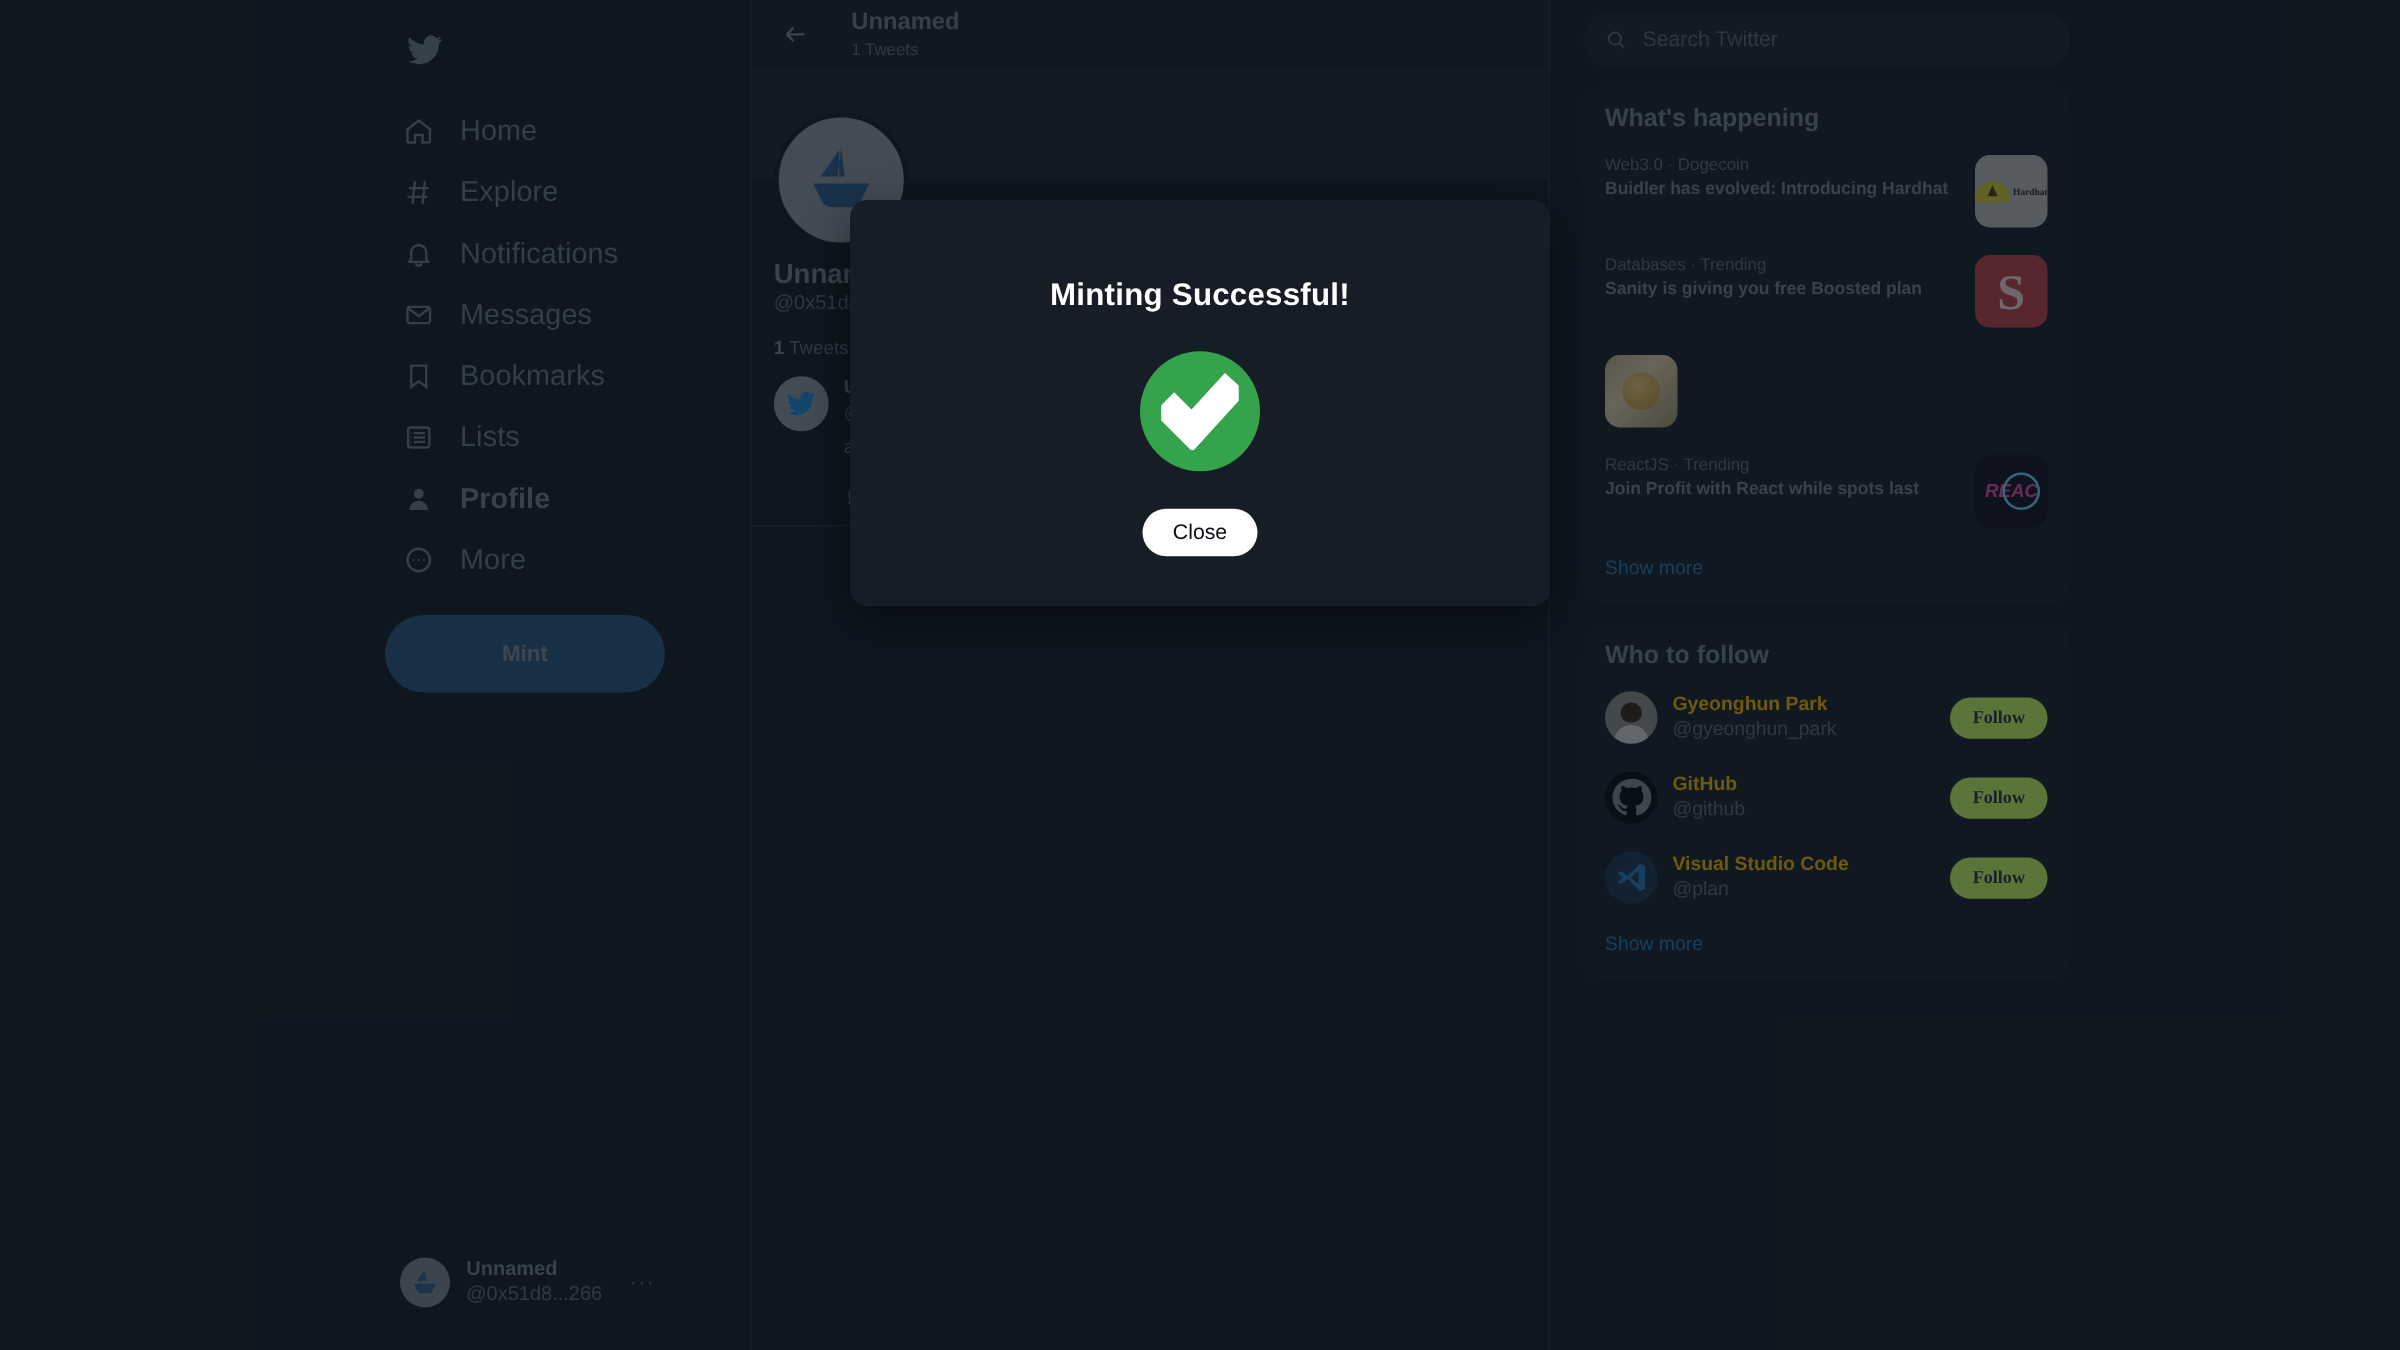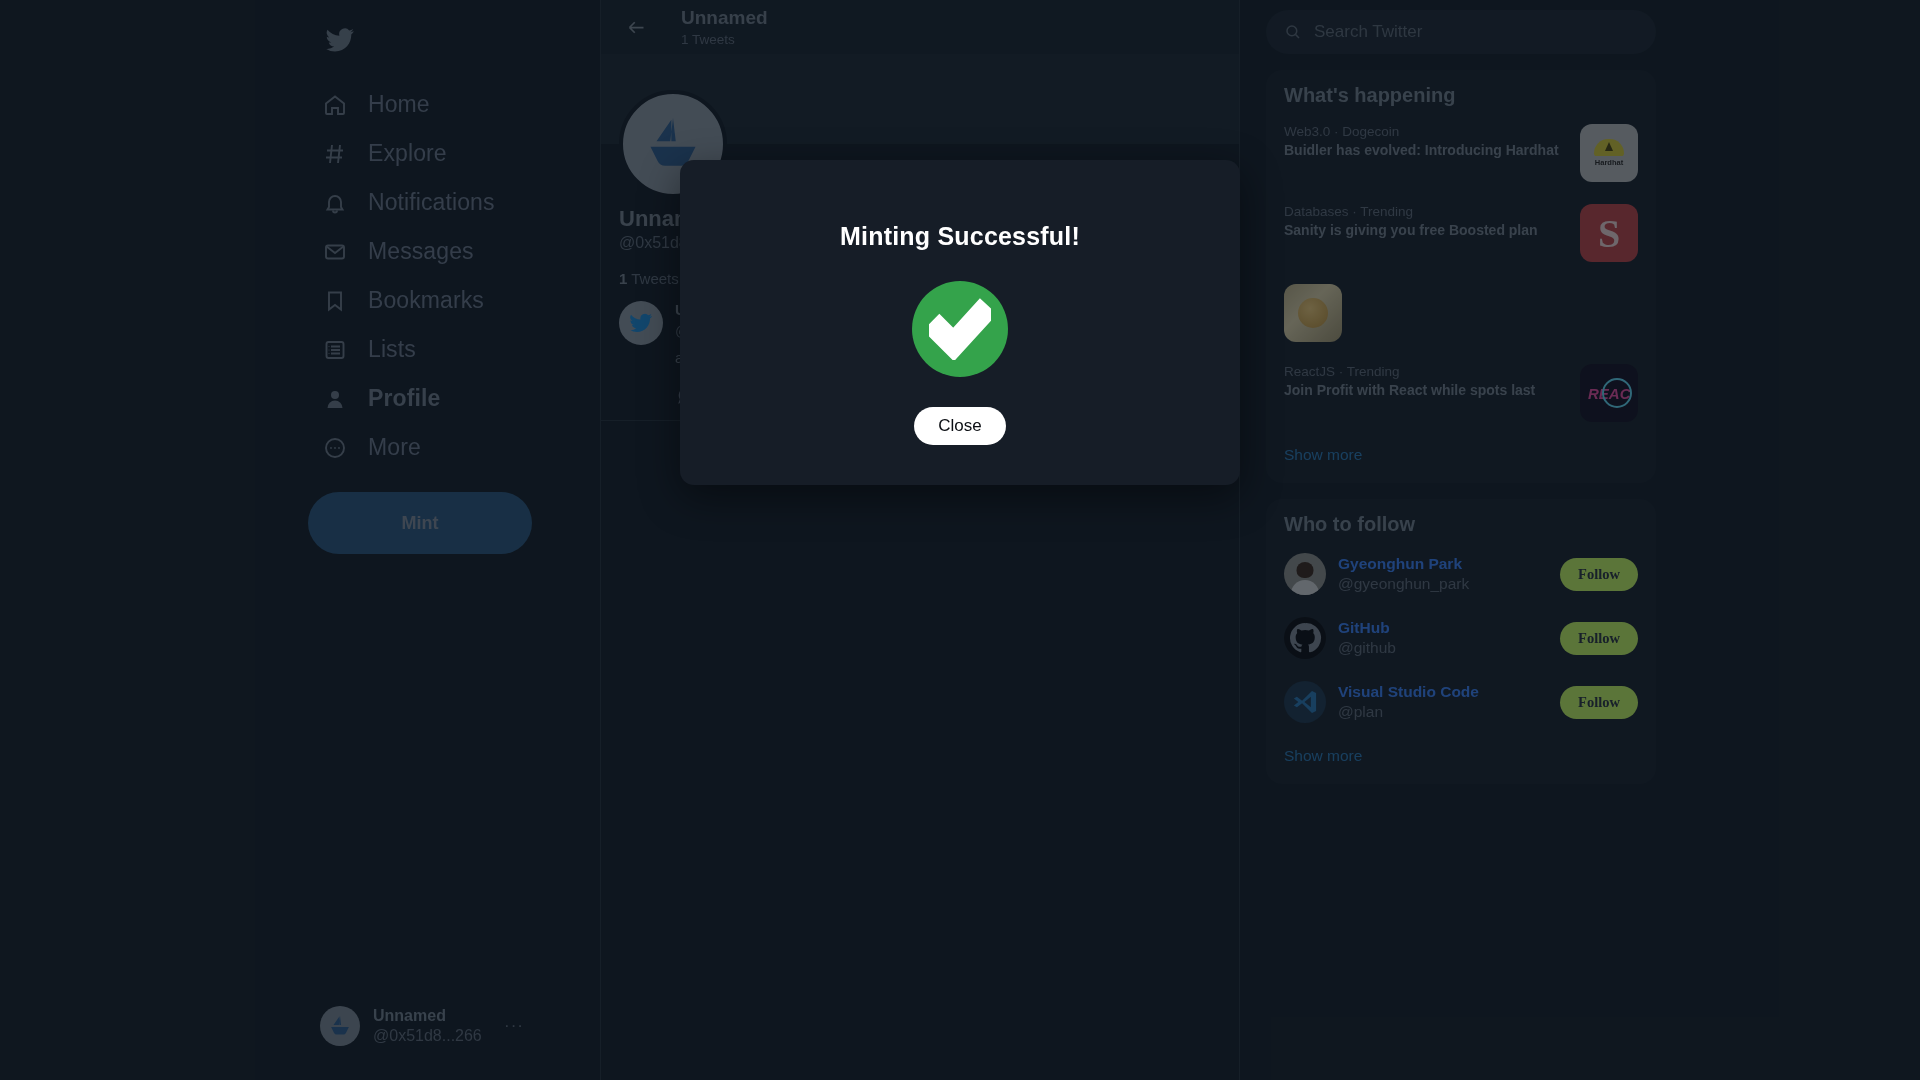--- a/index.html
+++ b/index.html
@@ -119,21 +119,21 @@
     padding: 11px 18px; cursor: pointer;
   }
   .trend-txt { flex: 1; min-width: 0; }
   .trend-cat { font-size: 13.5px; color: #5e6b7a; }
   .trend-title { font-size: 14px; font-weight: 700; color: #73818f; line-height: 1.35; margin-top: 2px; }
   .trend-img {
     width: 58px; height: 58px; border-radius: 12px; flex:0 0 58px;
     display:flex; align-items:center; justify-content:center; overflow:hidden;
     font-weight: 800; font-size: 34px;
   }
-  .img-hardhat { background: #b3b8ba; flex-direction: column; gap: 2px; }
+  .img-hardhat { background: #b3b8ba; gap: 2px; font-family: Liberation Serif, serif; }
   .hh-hat { width: 30px; height: 17px; background: #cfc63a; border-radius: 15px 15px 3px 3px; position:relative;}
   .hh-hat::after{content:"";position:absolute;left:50%;top:3px;transform:translateX(-50%);width:0;height:0;border-left:4px solid transparent;border-right:4px solid transparent;border-bottom:9px solid #4a4512;}
   .hh-lab { font-size: 7.5px; color: #2a2a2a; font-weight: 700; }
   .img-sanity { background: #b9454a; color: #e8d2d3; font-size: 40px; font-family: "Liberation Serif", serif; }
   .img-doge { background: linear-gradient(135deg,#b7ad86 0%,#d8cfa8 40%,#9d9470 100%); position: relative;}
   .img-doge::after{content:"";position:absolute;left:50%;top:50%;transform:translate(-50%,-50%);width:30px;height:30px;border-radius:50%;background:radial-gradient(circle at 40% 35%,#e8c87a,#b8913f);}
   .img-react { background: #161628; position: relative; }
   .img-react::before{content:"REAC";position:absolute;left:8px;top:50%;transform:translateY(-50%);font-size:15px;font-weight:800;color:#e04ea0;font-style:italic;}
   .img-react::after{content:"";position:absolute;right:6px;top:50%;transform:translateY(-50%);width:26px;height:26px;border:2px solid #5fd4f0;border-radius:50%;}
   .showmore { font-size: 15.5px; color: #2b7bb9; padding: 13px 18px 15px; cursor: pointer; }
@@ -141,21 +141,21 @@
   .follow-row { display:flex; align-items:center; gap: 12px; padding: 11px 18px; cursor: pointer; }
   .f-av { width: 42px; height: 42px; border-radius: 50%; flex:0 0 42px; display:flex; align-items:center; justify-content:center; overflow:hidden;}
   .av-person { background: #8b8f8c; position:relative; }
   .av-person::before{content:"";position:absolute;left:50%;top:9px;transform:translateX(-50%);width:17px;height:16px;border-radius:50% 50% 45% 45%;background:#3a2c22;}
   .av-person::after{content:"";position:absolute;left:50%;bottom:0;transform:translateX(-50%);width:28px;height:15px;border-radius:14px 14px 0 0;background:#cfd3d6;}
   .av-github { background: #0d1117; }
   .av-github svg { width: 34px; height: 34px; fill: #7c8894; }
   .av-vscode { background: #1f3a52; }
   .av-vscode svg { width: 28px; height: 28px; fill: #2b7bb9; }
   .f-txt { flex:1; min-width:0; line-height:1.3; }
-  .f-name { font-size: 15.5px; font-weight: 700; color: #3b82f6; }
+  .f-name { font-size: 15.5px; font-weight: 700; color: #eab308; }
   .f-handle { font-size: 15.5px; color: #5e6b7a; }
   .follow-btn {
     background: #bef264; color: #2b3744; border: none; border-radius: 999px;
     font-size: 14.5px; font-weight: 700; padding: 8px 18px; cursor: pointer;
     font-family: Liberation Serif, serif;
   }
 
   
   .overlay {
     position: absolute; inset: 0;

